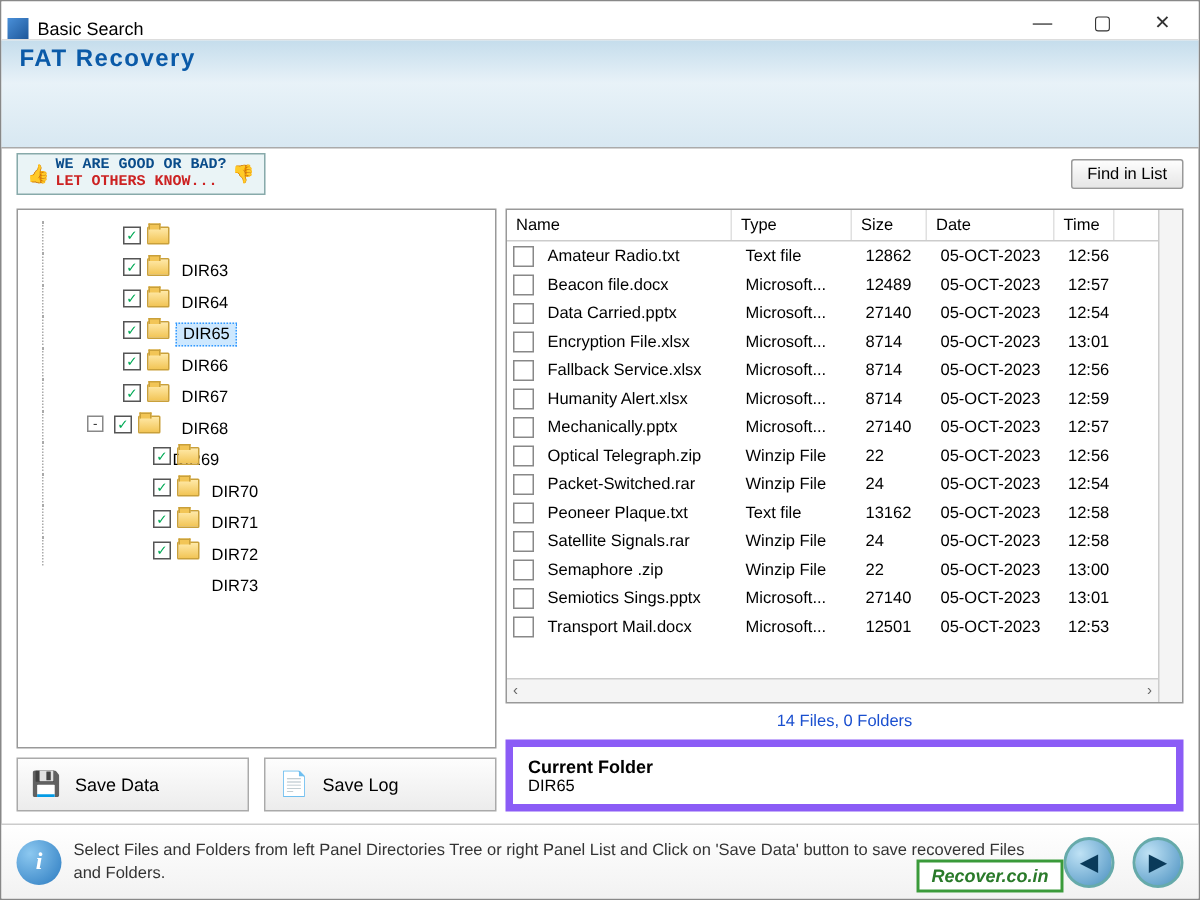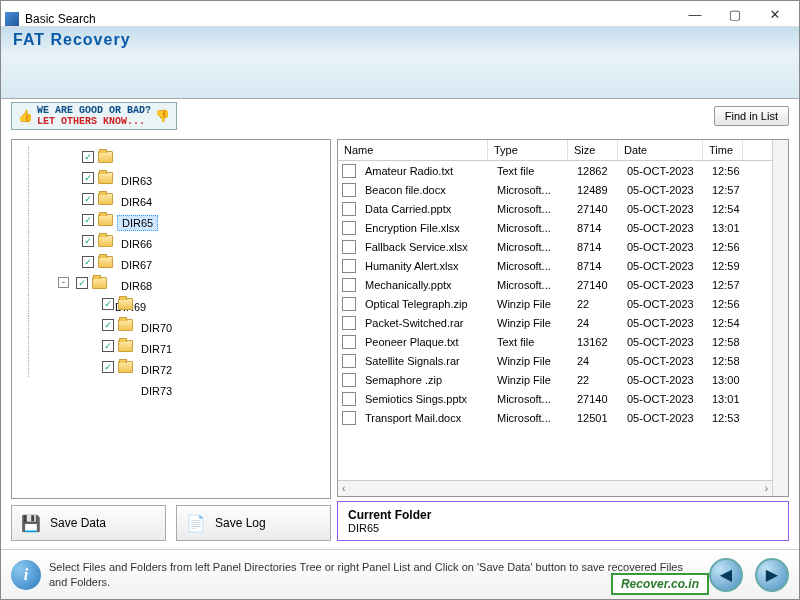--- a/index.html
+++ b/index.html
@@ -40,21 +40,21 @@
 .c-name { width:150px; } .c-type{ width:80px;} .c-size{width:50px;} .c-date{width:85px;} .c-time{width:40px;}
 .rows { flex:1; overflow:hidden; }
 .row { display:flex; align-items:center; height:19px; }
 .row .ic { width:14px; height:14px; margin:0 3px 0 4px; border:1px solid #888; background:#fff; font-size:8px; display:flex; align-items:center; justify-content:center; }
 .row .cell { padding:0 6px; font-size:11px; overflow:hidden; white-space:nowrap; }
 .hscroll { height:16px; border-top:1px solid #ccc; display:flex; align-items:center; justify-content:space-between; padding:0 4px; color:#666; font-size:10px; background:#f4f4f4;}
 .vscroll-stub { width:16px; background:#f4f4f4; border-left:1px solid #ccc; }
 .file-body { display:flex; flex:1; overflow:hidden;}
 .file-main { flex:1; display:flex; flex-direction:column; }
 .status-line { text-align:center; color:#1a4fcf; font-size:11px; padding:2px 0;}
-.current-box { border:1px solid #8b5cf6; padding:6px 10px; }
+.current-box { border:5px solid #8b5cf6; padding:6px 10px; }
 .current-box .t { font-weight:bold; font-size:12px; }
 .footer { height:50px; border-top:1px solid #ccc; display:flex; align-items:center; padding:4px 10px; gap:8px; background: linear-gradient(#fff,#f2f2f2); position:relative;}
 .info-icon { width:30px; height:30px; border-radius:50%; background:radial-gradient(circle at 30% 30%, #8cc8f0,#2a7ac0); color:#fff; display:flex; align-items:center; justify-content:center; font-weight:bold; font-style:italic; font-size:16px; font-family: Georgia, serif;}
 .footer .txt { flex:1; font-size:11px; color:#333; line-height:1.3; }
 .navbtn { width:34px; height:34px; border-radius:50%; background:radial-gradient(circle at 30% 30%, #bfe2f5,#4a90c0); border:2px solid #6aa; display:flex; align-items:center; justify-content:center; color:#0a3a5a; font-size:16px; margin-left:4px;}
 .brand-link { position:absolute; right:90px; bottom:4px; border:2px solid #3a9a3a; color:#2a7a2a; font-weight:bold; font-style:italic; padding:2px 8px; background:#fff; font-size:12px;}
 .ic-txt{background:#fff;border-color:#bbb;} .ic-doc{background:#dbe9f7;border-color:#2a5aa0;color:#2a5aa0;} .ic-ppt{background:#fbe3db;border-color:#c0392b;color:#c0392b;} .ic-xls{background:#dff2df;border-color:#1e7a1e;color:#1e7a1e;} .ic-zip{background:#fff3d6;border-color:#c08a1e;color:#c08a1e;}
 </style>
 </head>
 <body>
@@ -296,20 +296,21 @@
                 </div>
               </div>
             <div class="hscroll">
                 <span>‹</span>
                 <span>›</span>
               </div>
           </div>
           <div class="vscroll-stub"></div>
         </div>
       </div>
+      <div class="status-line">14 Files, 0 Folders</div>
       <div class="current-box">
         <div class="t">Current Folder</div>
         <div>DIR65</div>
       </div>
     </div>
   </div>
 
   <div class="footer">
     <div class="info-icon">i</div>
     <div class="txt">Select Files and Folders from left Panel Directories Tree or right Panel List and Click on 'Save Data' button to save recovered Files and Folders.</div>

